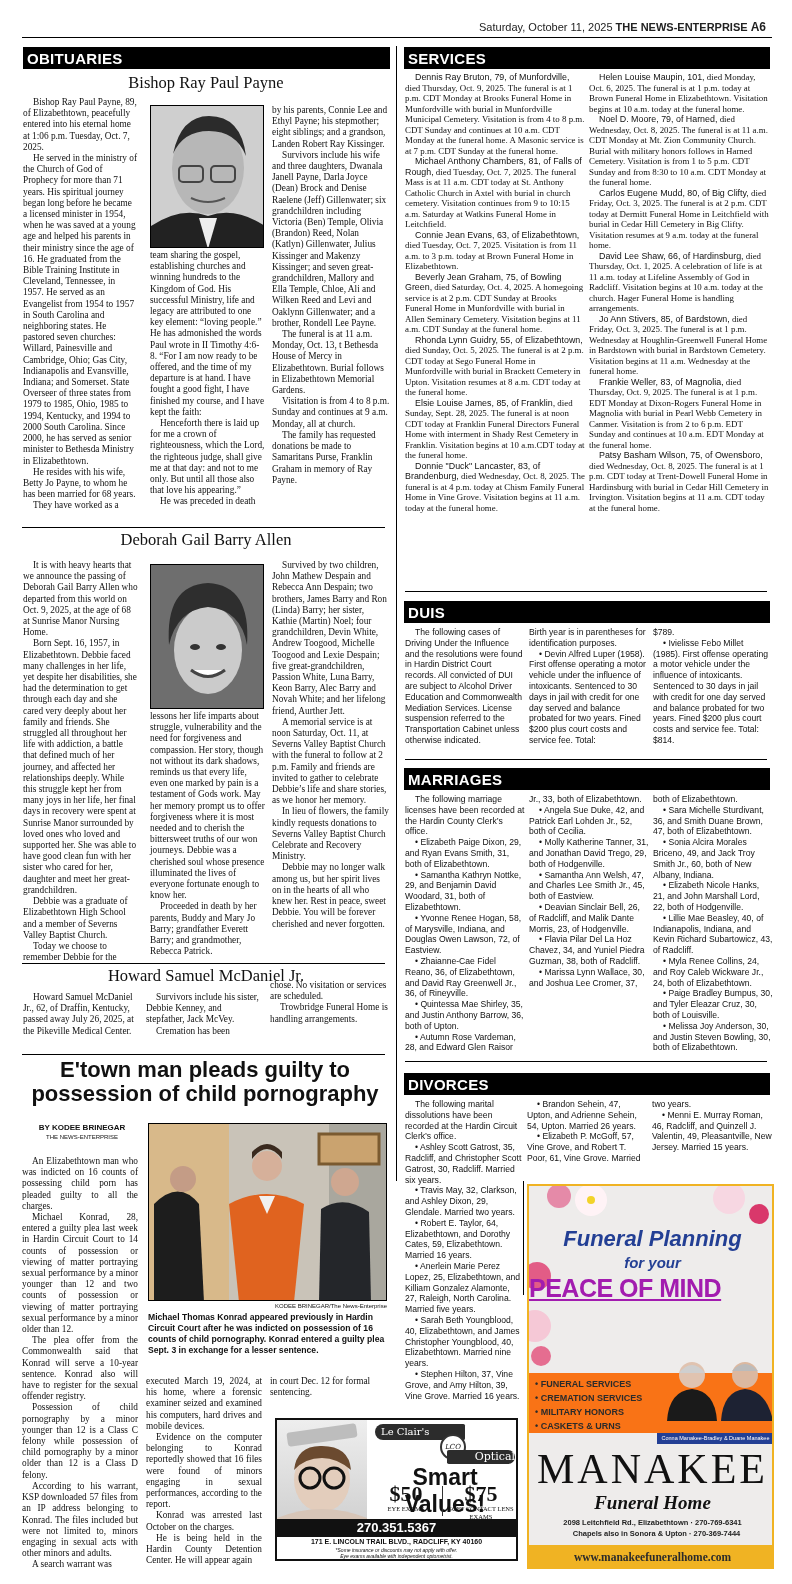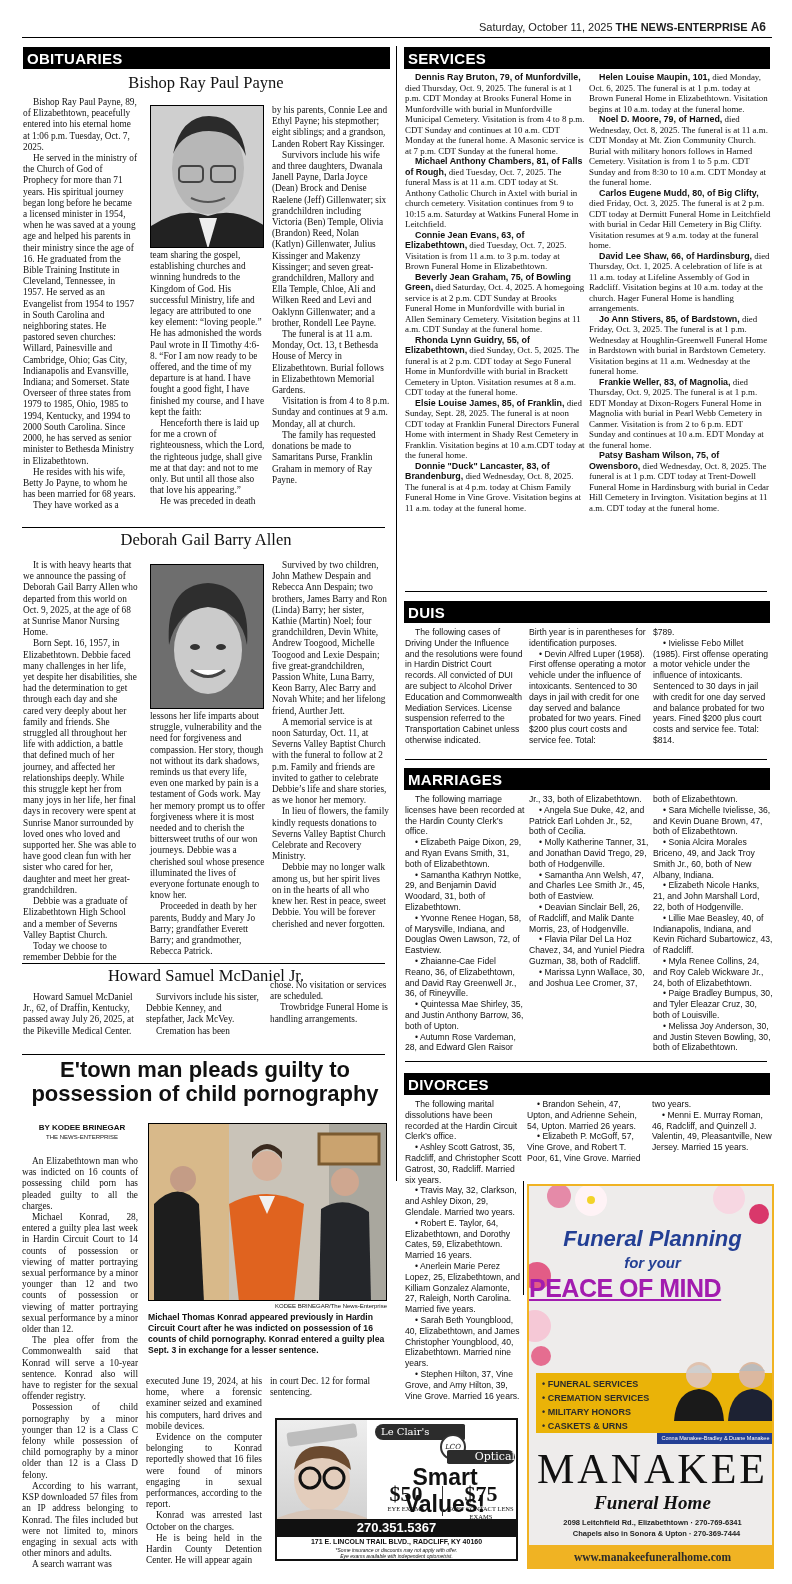--- a/index.html
+++ b/index.html
@@ -17,21 +17,21 @@
   .sechead { position: absolute; background: #000; color: #fff; font-family: "Liberation Sans", sans-serif; font-weight: bold; font-size: 15px; letter-spacing: 0.3px; padding: 2px 4px; height: 22px; line-height: 19px; }
 
   .col { position: absolute; font-family: "Liberation Serif", serif; font-size: 9.3px; line-height: 11.2px; text-align: left; }
   .col p { text-indent: 10px; }
   .sanscol { position: absolute; font-family: "Liberation Sans", sans-serif; font-size: 8.6px; line-height: 10.8px; }
   .sanscol p { text-indent: 10px; }
   .obit-title { position: absolute; font-family: "Liberation Serif", serif; font-size: 16.5px; text-align: center; }
   .hr { position: absolute; height: 1px; background: #000; }
   .photo { position: absolute; border: 1px solid #000; overflow: hidden; }
   .svc p { text-indent: 10px; }
-  .svc b { font-family: "Liberation Sans", sans-serif; font-weight: bold; margin-top: 42px; }
+  .svc b { font-family: "Liberation Sans", sans-serif; font-weight: normal; margin-top: 42px; }
 
   .headline { position: absolute; left: 22px; width: 366px; text-align: center; font-family: Liberation Sans, sans-serif; font-weight: bold; font-size: 22px; line-height: 24px; }
   .byline { position: absolute; font-family: "Liberation Sans", sans-serif; text-align: center; }
   .caption { position: absolute; font-family: "Liberation Sans", sans-serif; font-weight: bold; font-size: 8.6px; line-height: 11px; }
   .credit { position: absolute; font-family: "Liberation Sans", sans-serif; font-size: 6px; text-align: right; }
 
   .ad { position: absolute; overflow: hidden; }
 </style>
 </head>
 <body>
@@ -150,21 +150,21 @@
     <circle cx="118" cy="42" r="15" fill="#d6b09a"></circle>
     <path d="M103 35 Q118 15 133 35 L133 28 Q118 12 103 28Z" fill="#3a2a1e"></path>
     <path d="M110 72 L118 90 L126 72" fill="#f1f1f1"></path>
     <path d="M170 178 L172 85 Q195 70 220 88 L222 178Z" fill="#24262a"></path>
     <circle cx="196" cy="58" r="14" fill="#cfa790"></circle>
   </svg>
 </div>
 <div class="credit" style="left:148px;top:1303px;width:239px;">KODEE BRINEGAR/The News-Enterprise</div>
 <div class="caption" style="left:148px;top:1312px;width:240px;">Michael Thomas Konrad appeared previously in Hardin Circuit Court after he was indicted on possession of 16 counts of child pornography. Konrad entered a guilty plea Sept. 3 in exchange for a lesser sentence.</div>
 <div class="col" style="left:146px;top:1376px;width:116px;text-align:justify;">
-  <p style="text-indent:0">executed June 19, 2024, at his home, where a forensic examiner seized and examined his computers, hard drives and mobile devices.</p>
+  <p style="text-indent:0">executed March 19, 2024, at his home, where a forensic examiner seized and examined his computers, hard drives and mobile devices.</p>
   <p>Evidence on the computer belonging to Konrad reportedly showed that 16 files were found of minors engaging in sexual performances, according to the report.</p>
   <p>Konrad was arrested last October on the charges.</p>
   <p>He is being held in the Hardin County Detention Center. He will appear again</p>
 </div>
 <div class="col" style="left:270px;top:1376px;width:118px;">
   <p style="text-indent:0">in court Dec. 12 for formal sentencing.</p>
 </div>
 
 <div class="ad" style="left:275px;top:1418px;width:243px;height:143px;border:2px solid #111;background:#fff;">
   <div style="position:absolute;left:0;top:0;width:90px;height:110px;background:linear-gradient(#eee,#cfcfcf);">
@@ -245,21 +245,21 @@
   <p style="text-indent:0">Jr., 33, both of Elizabethtown.</p>
   <p>• Angela Sue Duke, 42, and Patrick Earl Lohden Jr., 52, both of Cecilia.</p>
   <p>• Molly Katherine Tanner, 31, and Jonathan David Trego, 29, both of Hodgenville.</p>
   <p>• Samantha Ann Welsh, 47, and Charles Lee Smith Jr., 45, both of Eastview.</p>
   <p>• Deavian Sinclair Bell, 26, of Radcliff, and Malik Dante Morris, 23, of Hodgenville.</p>
   <p>• Flavia Pilar Del La Hoz Chavez, 34, and Yuniel Piedra Guzman, 38, both of Radcliff.</p>
   <p>• Marissa Lynn Wallace, 30, and Joshua Lee Cromer, 37,</p>
 </div>
 <div class="sanscol" style="left:653px;top:794px;width:120px;">
   <p style="text-indent:0">both of Elizabethtown.</p>
-  <p>• Sara Michelle Ivielisse, 36, and Kevin Duane Brown, 47, both of Elizabethtown.</p>
+  <p>• Sara Michelle Sturdivant, 36, and Smith Duane Brown, 47, both of Elizabethtown.</p>
   <p>• Sonia Alcira Morales Briceno, 49, and Jack Troy Smith Jr., 60, both of New Albany, Indiana.</p>
   <p>• Elizabeth Nicole Hanks, 21, and John Marshall Lord, 22, both of Hodgenville.</p>
   <p>• Lillie Mae Beasley, 40, of Indianapolis, Indiana, and Kevin Richard Subartowicz, 43, of Radcliff.</p>
   <p>• Myla Renee Collins, 24, and Roy Caleb Wickware Jr., 24, both of Elizabethtown.</p>
   <p>• Paige Bradley Bumpus, 30, and Tyler Eleazar Cruz, 30, both of Louisville.</p>
   <p>• Melissa Joy Anderson, 30, and Justin Steven Bowling, 30, both of Elizabethtown.</p>
 </div>
 <div class="hr" style="left:405px;top:1061px;width:362px;"></div>
 
 <div class="sechead" style="left:404px;top:1073px;width:366px;">DIVORCES</div>
@@ -289,21 +289,21 @@
     <circle cx="30" cy="10" r="12" fill="#e58aa8"></circle>
     <circle cx="200" cy="12" r="16" fill="#f7d7e2"></circle>
       <circle cx="230" cy="28" r="10" fill="#d9386b"></circle>
     <circle cx="8" cy="90" r="14" fill="#e25c86"></circle>
       <circle cx="6" cy="140" r="16" fill="#f5c8d6"></circle>
     <circle cx="12" cy="170" r="10" fill="#e56d90"></circle>
   </svg>
   <div class="sans" style="position:absolute;left:0;top:40px;width:247px;text-align:center;color:#233f94;font-weight:bold;font-style:italic;font-size:22px;">Funeral Planning</div>
   <div class="sans" style="position:absolute;left:0;top:68px;width:247px;text-align:center;color:#233f94;font-weight:bold;font-style:italic;font-size:15px;">for your</div>
   <div class="sans" style="position:absolute;left:0;top:88px;width:247px;text-align:left;color:#a21caf;font-weight:bold;font-size:25px;letter-spacing:-0.5px;text-decoration:underline;">PEACE OF MIND</div>
-  <div style="position:absolute;left:0;top:187px;width:247px;height:60px;background:#eab308;margin-left:7px;">
+  <div style="position:absolute;left:0;top:187px;width:247px;height:60px;background:#f97316;">
     <div class="sans" style="position:absolute;left:6px;top:4px;font-weight:bold;font-size:9px;line-height:14px;color:#2b2b2b;">
       <div>• FUNERAL SERVICES</div>
       <div>• CREMATION SERVICES</div>
       <div>• MILITARY HONORS</div>
       <div>• CASKETS &amp; URNS</div>
     </div>
     <svg style="position:absolute;left:128px;top:-14px;" width="118" height="62" viewBox="0 0 118 62">
       <circle cx="35" cy="16" r="13" fill="#e0c3b0"></circle>
         <path d="M22 14 Q35 -2 48 14" fill="#cfcfcf"></path>
       <path d="M10 62 Q12 32 35 30 Q58 32 60 62Z" fill="#1a1a1a"></path>

